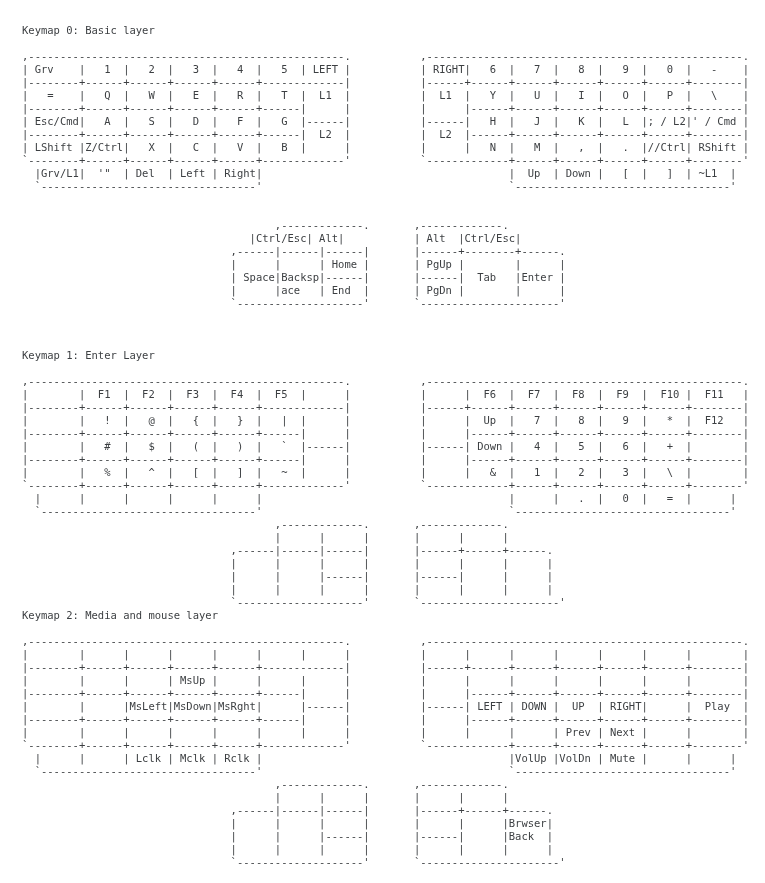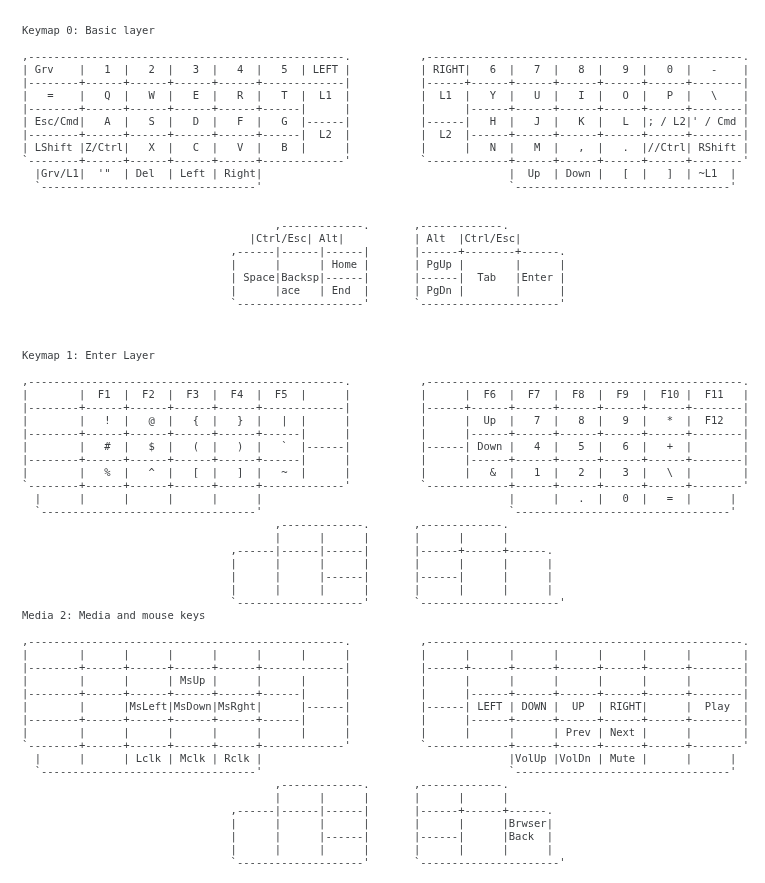--- a/index.html
+++ b/index.html
@@ -76,21 +76,21 @@
   |      |      |      |      |      |                                       |      |   .  |   0  |   =  |      |
   `----------------------------------'                                       `----------------------------------'
                                         ,-------------.       ,-------------.
                                         |      |      |       |      |      |
                                  ,------|------|------|       |------+------+------.
                                  |      |      |      |       |      |      |      |
                                  |      |      |------|       |------|      |      |
                                  |      |      |      |       |      |      |      |
                                  `--------------------'       `----------------------'</span></pre>
 
-<pre class="keymap-block"><span class="keymap-title">Media 2: Media and mouse keys</span>
+<pre class="keymap-block"><span class="keymap-title">Keymap 2: Media and mouse layer</span>
 
 <span>,--------------------------------------------------.           ,--------------------------------------------------.
 |        |      |      |      |      |      |      |           |      |      |      |      |      |      |        |
 |--------+------+------+------+------+-------------|           |------+------+------+------+------+------+--------|
 |        |      |      | MsUp |      |      |      |           |      |      |      |      |      |      |        |
 |--------+------+------+------+------+------|      |           |      |------+------+------+------+------+--------|
 |        |      |MsLeft|MsDown|MsRght|      |------|           |------| LEFT | DOWN |  UP  | RIGHT|      |  Play  |
 |--------+------+------+------+------+------|      |           |      |------+------+------+------+------+--------|
 |        |      |      |      |      |      |      |           |      |      |      | Prev | Next |      |        |
 `--------+------+------+------+------+-------------'           `-------------+------+------+------+------+--------'

